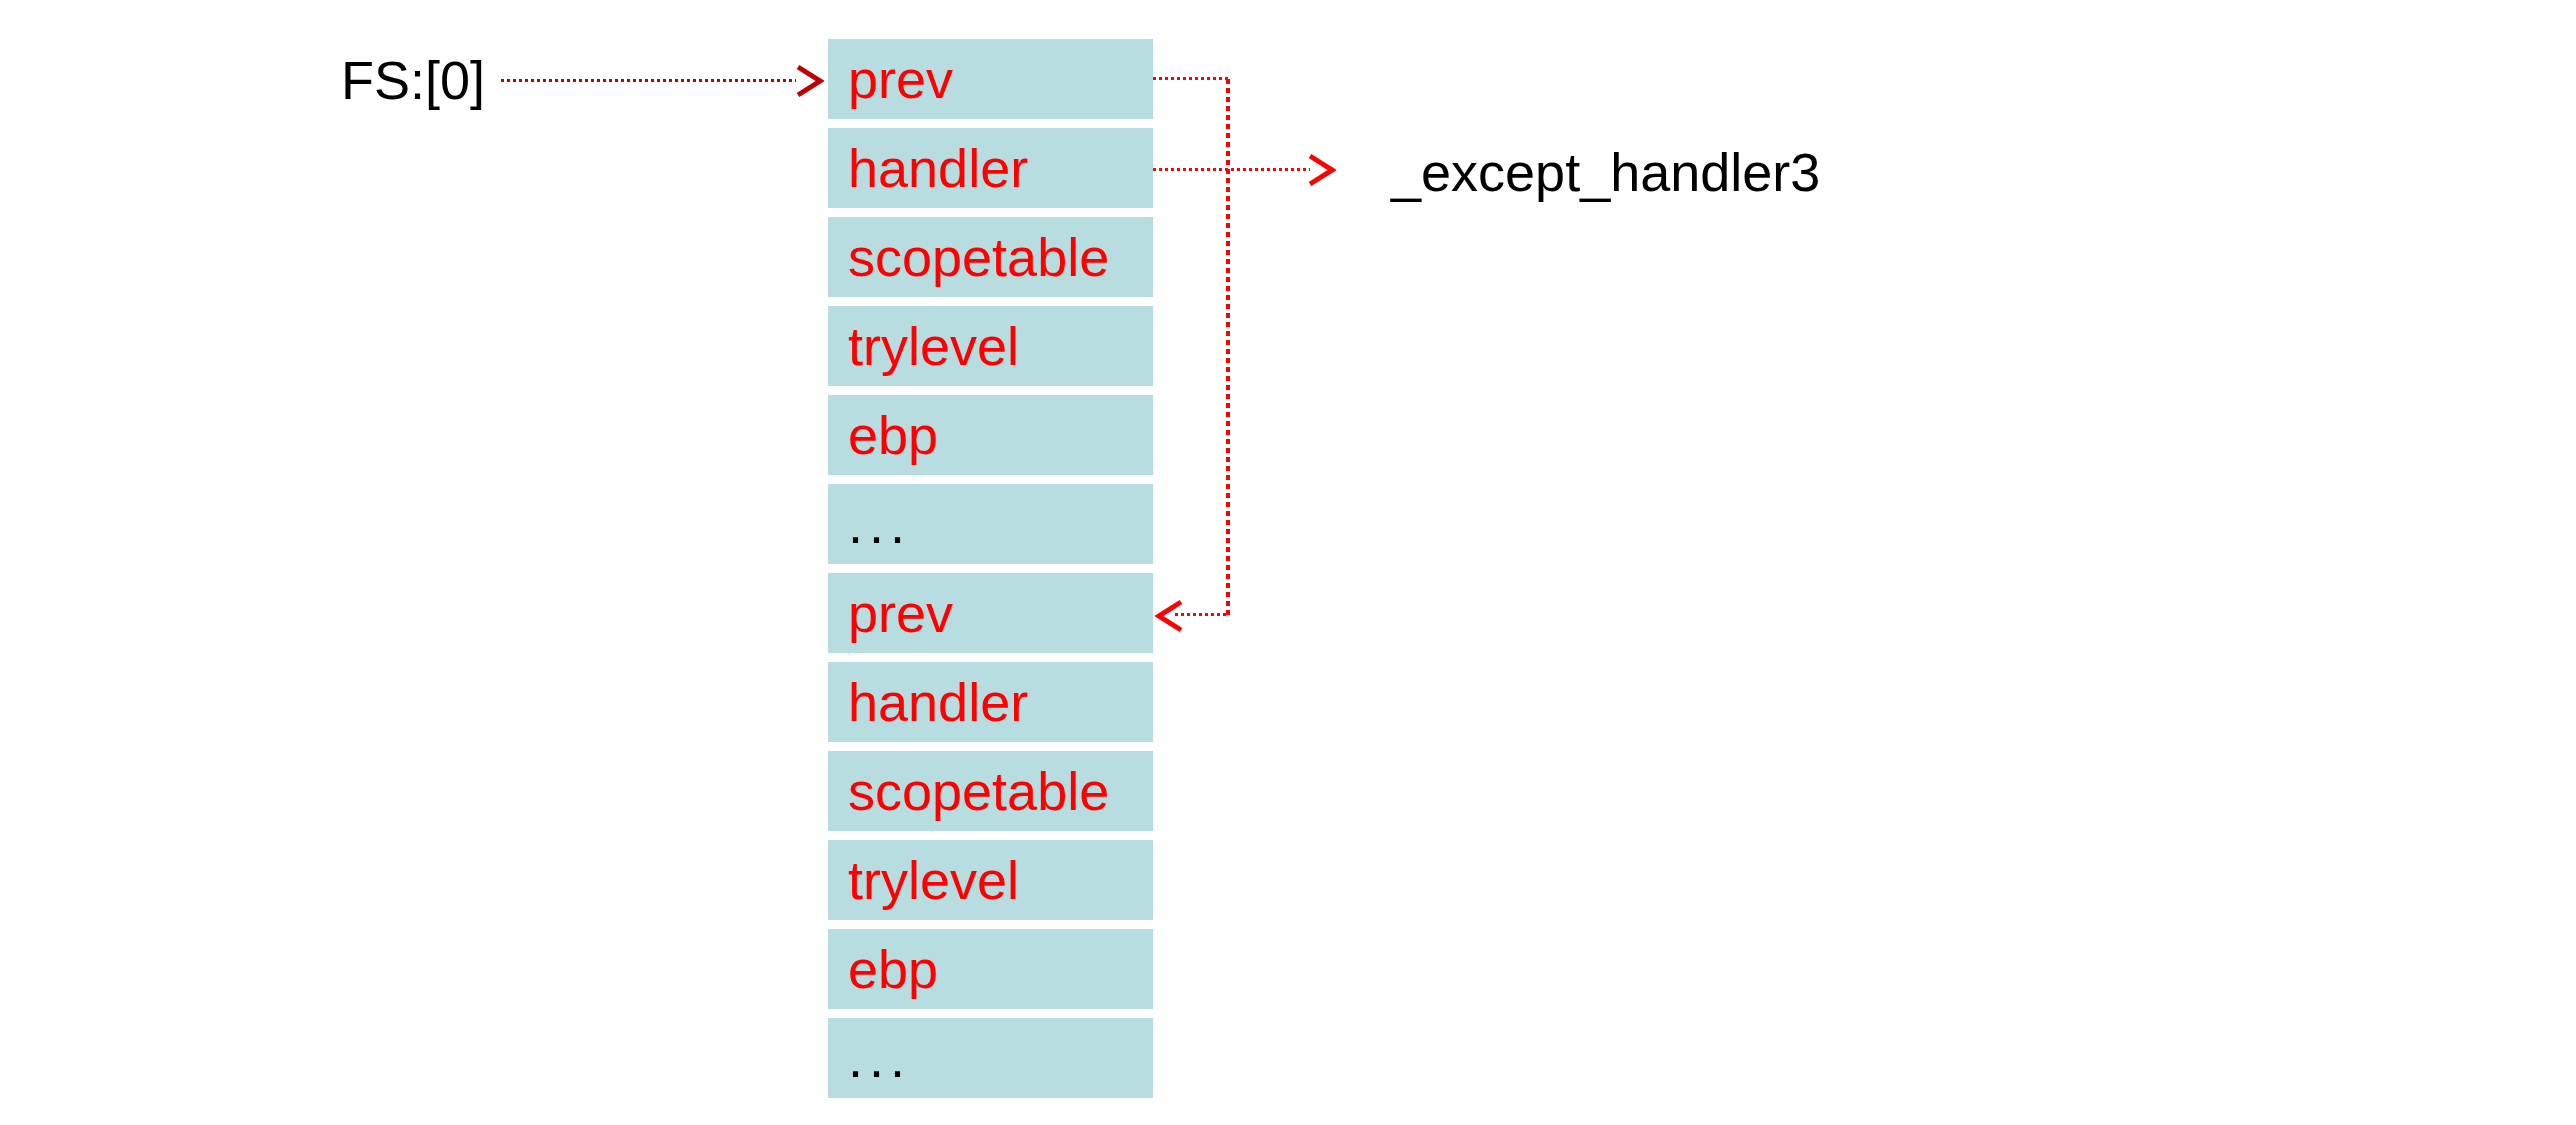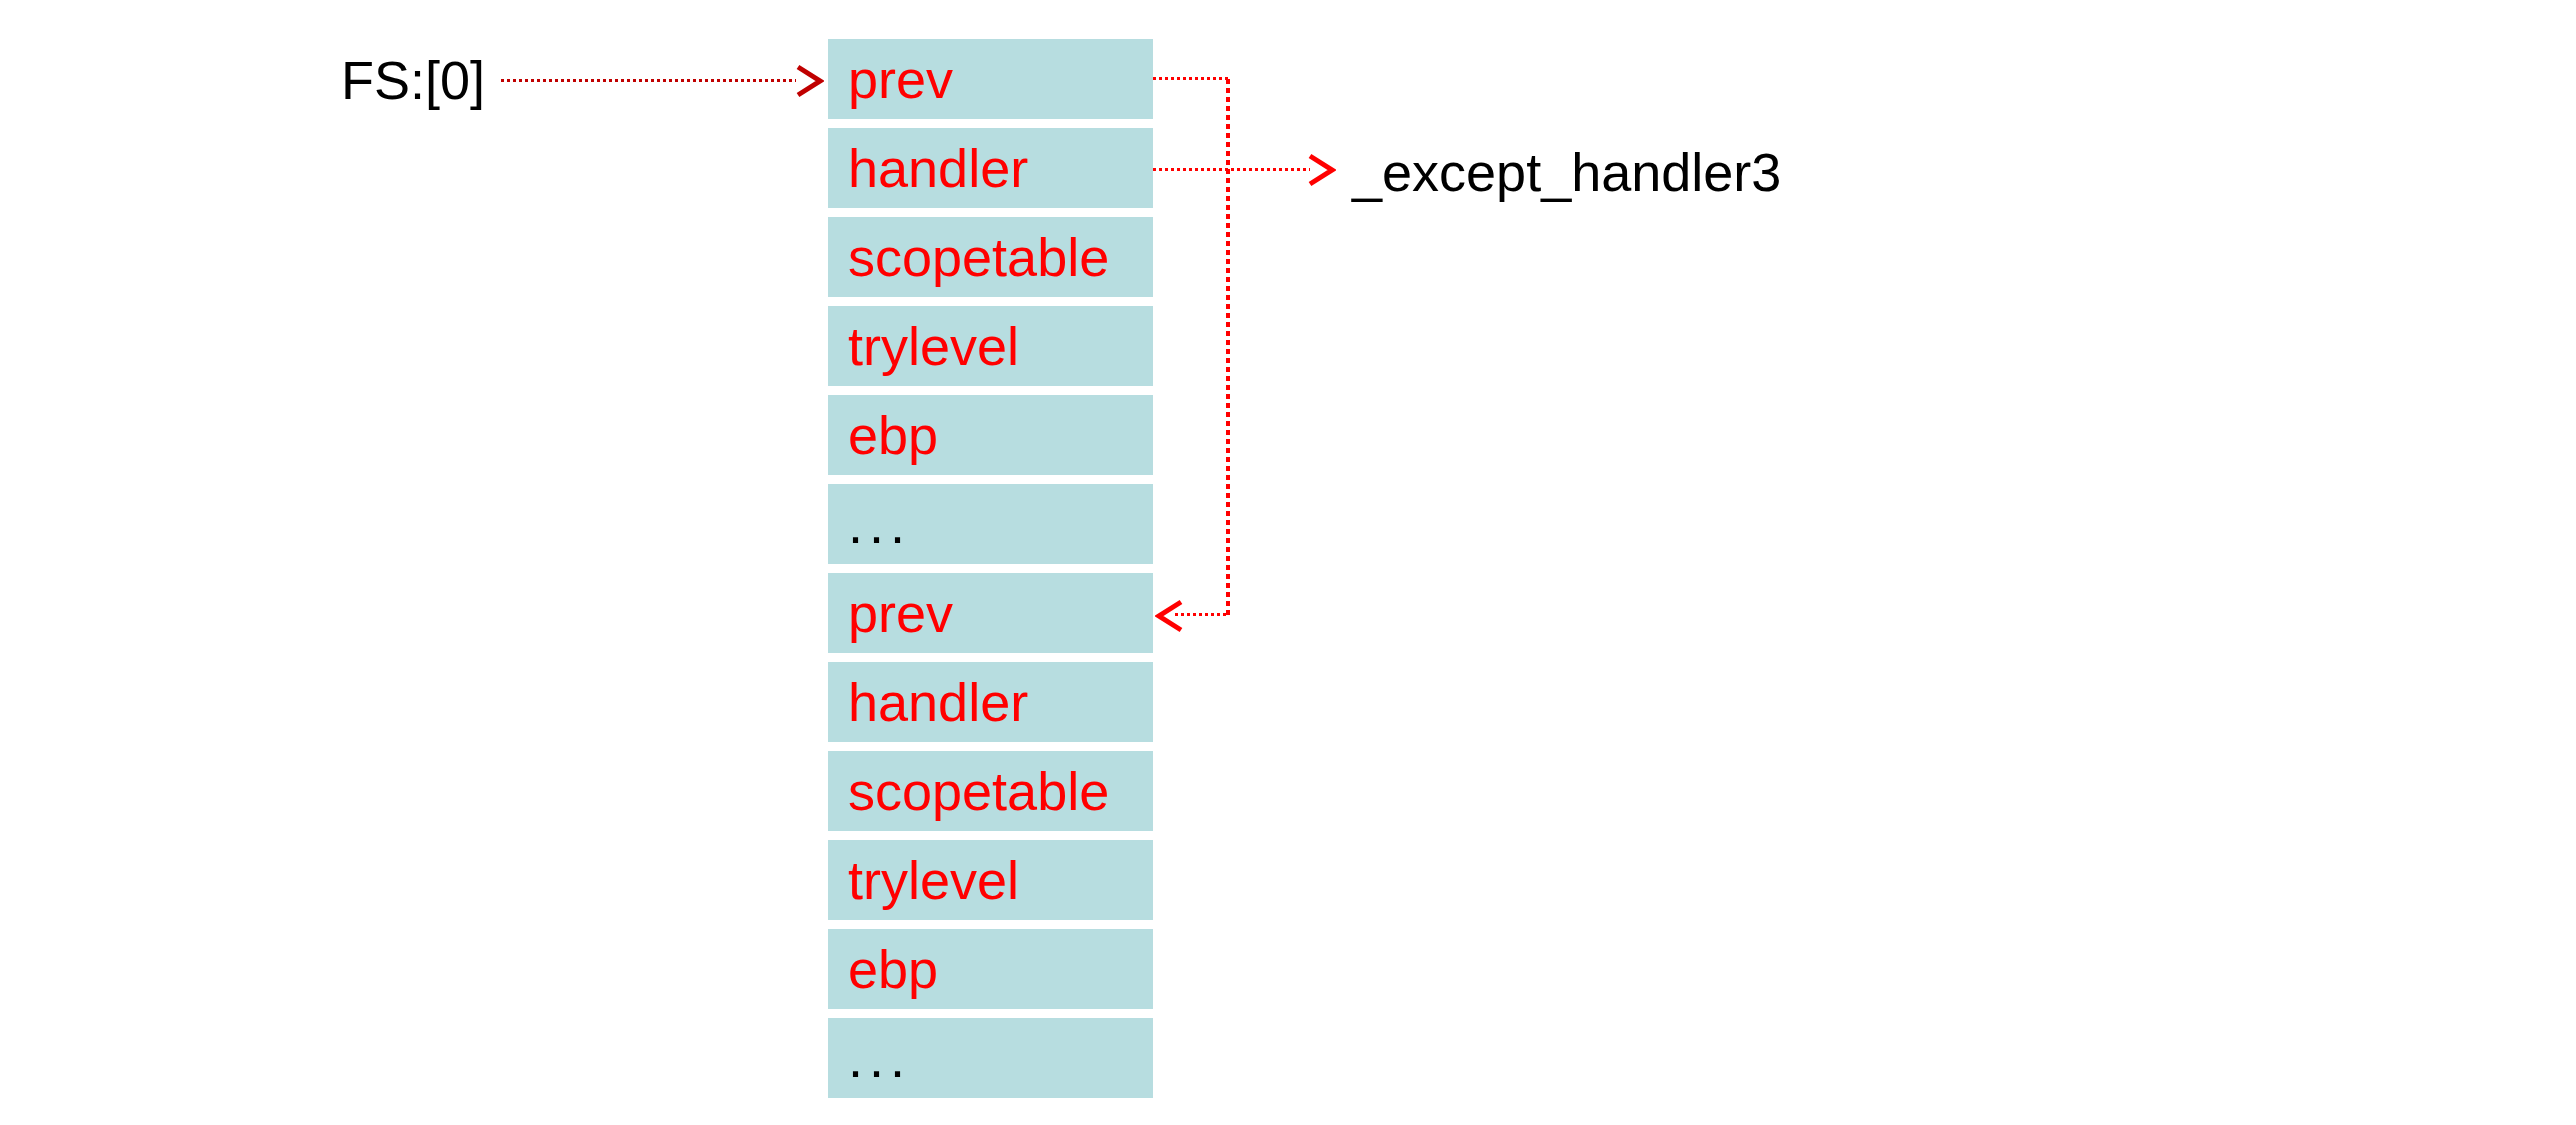--- a/index.html
+++ b/index.html
@@ -19,21 +19,21 @@
 
   
   .code-label {
     position: absolute;
     color: var(--text, #000);
     font-size: 54px;
     line-height: 1;
     white-space: nowrap;
   }
   .fs-label { left: 341px; top: 53px; }
-  .handler-target { left: 1352px; top: 145px; }
+  .handler-target { left: 1391px; top: 145px; }
 
   
   .stack {
     position: absolute;
     left: 828px;
     top: 39px;
     width: 325px;
     display: flex;
     flex-direction: column;
     gap: 9px;

